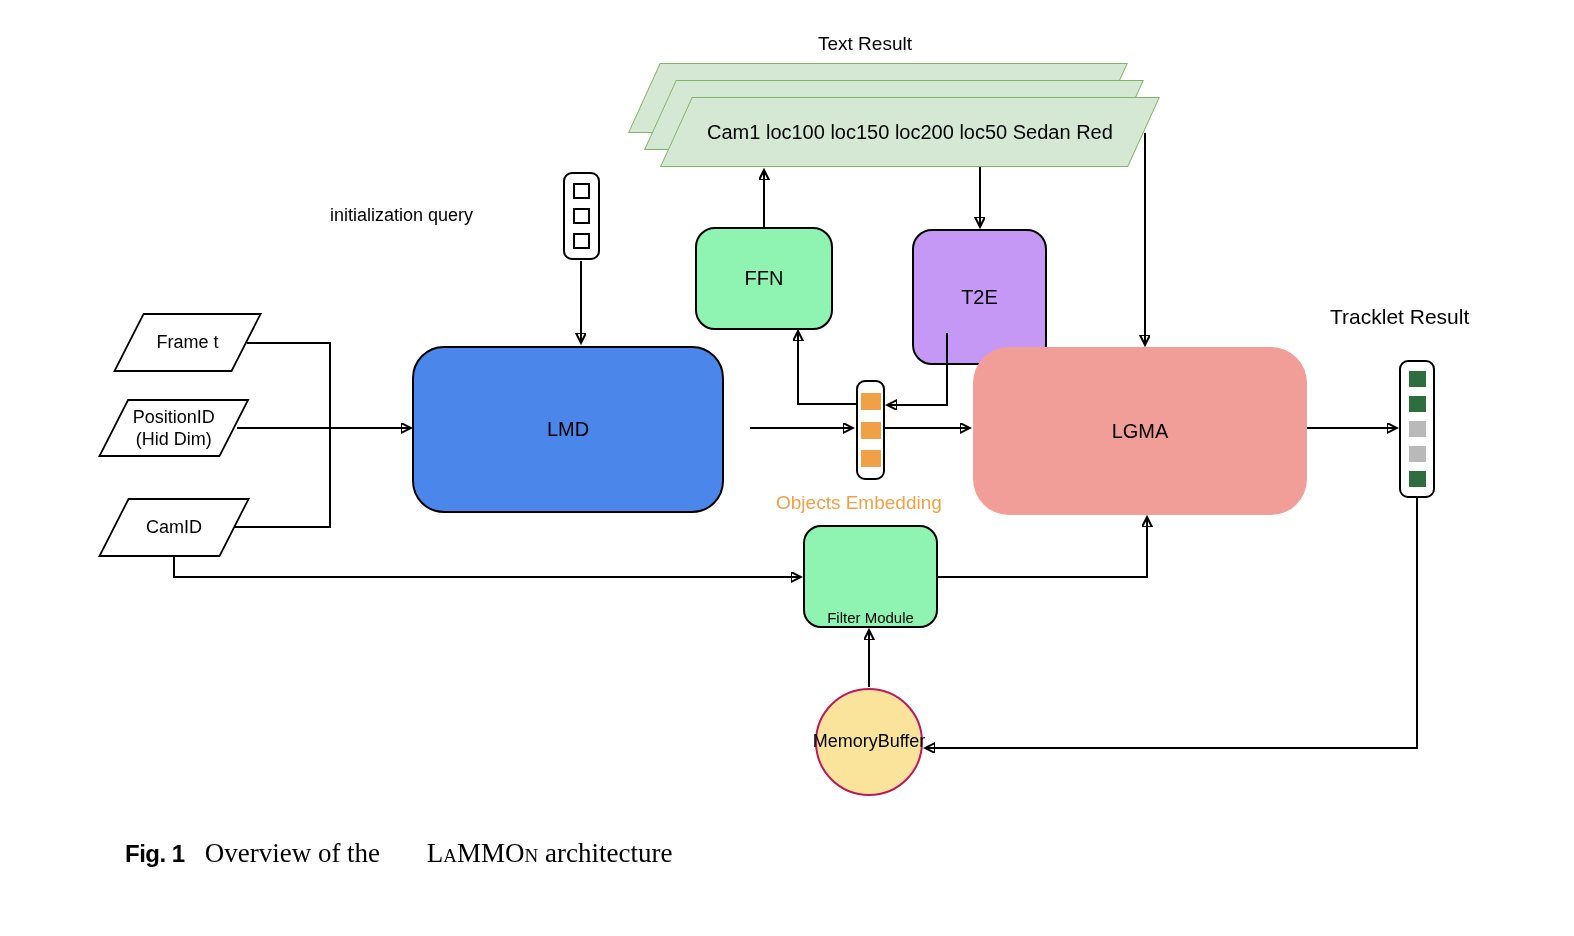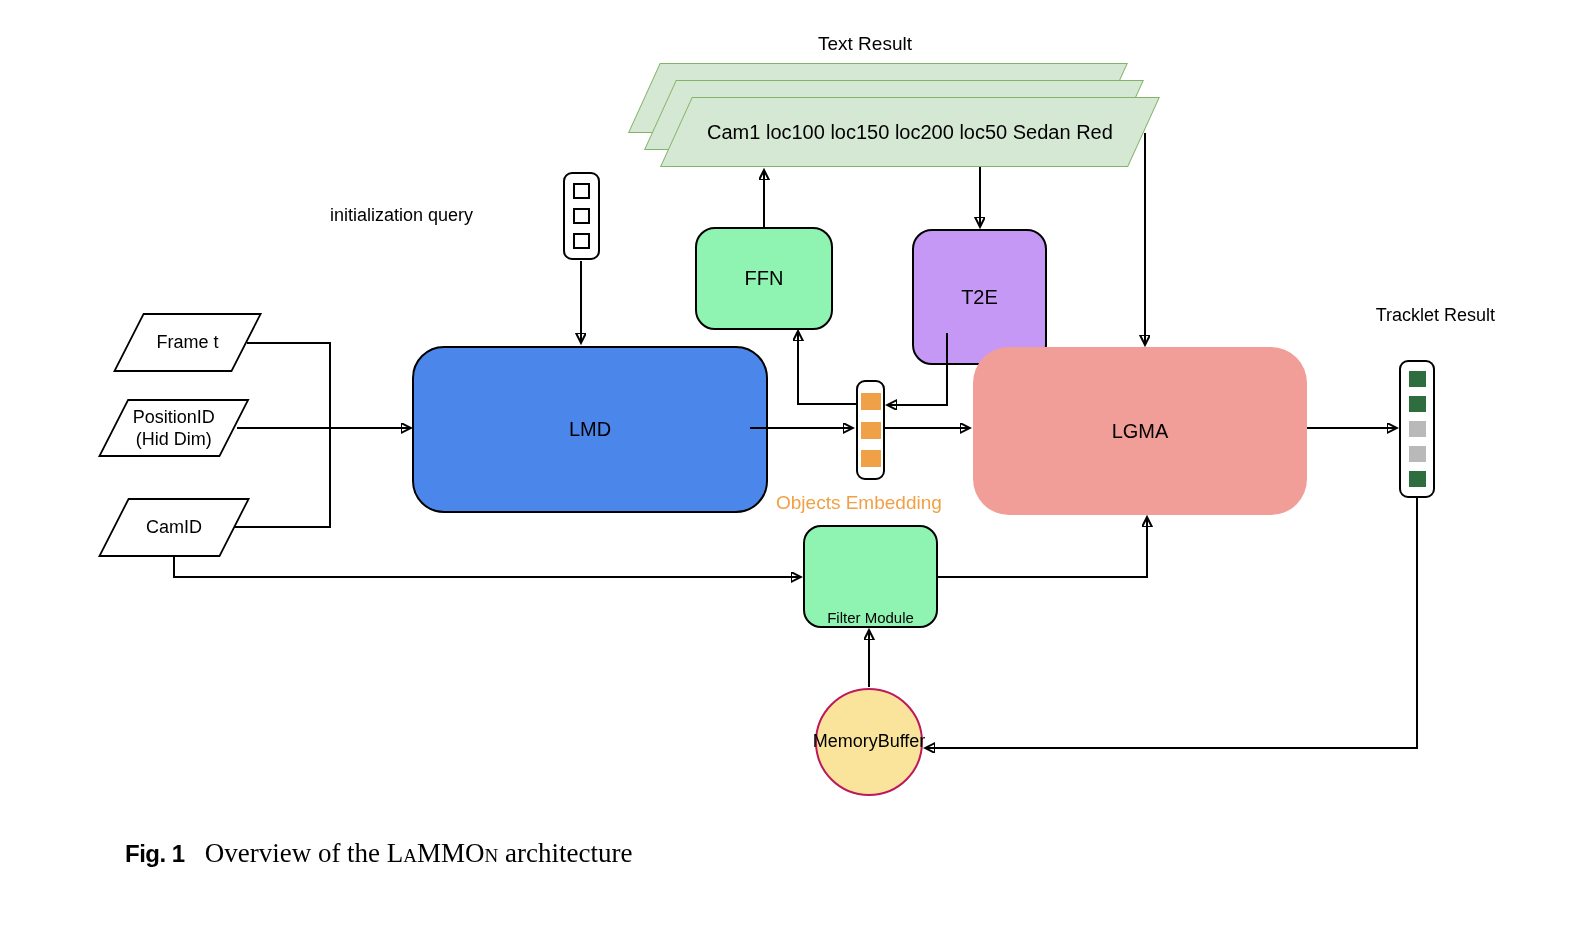--- a/index.html
+++ b/index.html
@@ -7,21 +7,21 @@
   .canvas {
     position:relative; width:1574px; height:936px; background:#ffffff;
     font-family:"Liberation Sans", sans-serif; color:#000; overflow:hidden;
   }
 
   
   .node {
     position:absolute; display:flex; align-items:center; justify-content:center;
     font-size:20px; color:#000; text-align:center;
   }
-  #lmd    { left:412px; top:346px; width:356px; height:167px; background:var(--c-lmd-blue); border:2px solid #000; border-radius:32px; }
+  #lmd    { left:412px; top:346px; width:312px; height:167px; background:var(--c-lmd-blue); border:2px solid #000; border-radius:32px; }
   #ffn    { left:695px; top:227px; width:138px; height:103px; background:var(--c-mint-green); border:2px solid #000; border-radius:20px; }
   #t2e    { left:912px; top:229px; width:135px; height:136px; background:var(--c-purple); border:2px solid #000; border-radius:20px; }
   #lgma   { left:973px; top:347px; width:334px; height:168px; background:var(--c-salmon); border-radius:36px;justify-content:center; }
   #filter { left:803px; top:525px; width:135px; height:103px; background:var(--c-mint-green); border:2px solid #000; border-radius:18px; font-size:15px;align-items:flex-end; }
   #memory { left:815px; top:688px; width:108px; height:108px; background:var(--c-memory-yellow); border:2px solid #be185d; border-radius:50%; flex-direction:row; font-size:18px; line-height:1.3; }
 
   
   .pgram-sm {
     position:absolute; background:#fff; border:2px solid #000;
     transform:skewX(-27deg); transform-origin:0 100%;
@@ -60,26 +60,26 @@
   .cell-white  { width:17px; height:16px; background:#fff; border:2px solid #000; }
   .cell-orange { width:20px; height:17px; background:var(--c-token-orange); }
   .cell-green  { width:17px; height:16px; background:var(--c-tracklet-green); }
   .cell-gray   { width:17px; height:16px; background:var(--c-tracklet-gray); }
 
   
   .flabel { position:absolute; font-size:19px; }
   #text-result-label     { left:750px;  top:33px;  width:230px; text-align:center; }
   #init-query-label      { left:330px;  top:205px; width:200px; font-size:18px; }
   #objects-label         { left:776px;  top:492px; width:190px; color:var(--c-token-orange); }
-  #tracklet-result-label { left:1330px; top:305px; width:165px; text-align:right; font-size:18px; }
+  #tracklet-result-label { left:1330px; top:305px; width:165px; text-align:left; font-size:21px; }
 
   
   #caption { position:absolute; left:85px; top:838px; font-family:"Liberation Serif", serif; font-size:27px; white-space:nowrap; }
   #caption .fig { font-family:"Liberation Sans", sans-serif; font-weight:bold; font-size:24px; margin-right:20px; letter-spacing:-0.5px;margin-left:40px; }
-  #caption .brand { font-variant:small-caps; }
+  #caption .brand { font-variant:small-caps;margin-left:40px; }
 
   
   #wires { position:absolute; left:0; top:0; pointer-events:none; z-index:5; }
   #wires path, #wires polyline { stroke:var(--c-line-black); stroke-width:2; fill:none; }
 </style>
 </head>
 <body>
 
 <div class="canvas">
 

